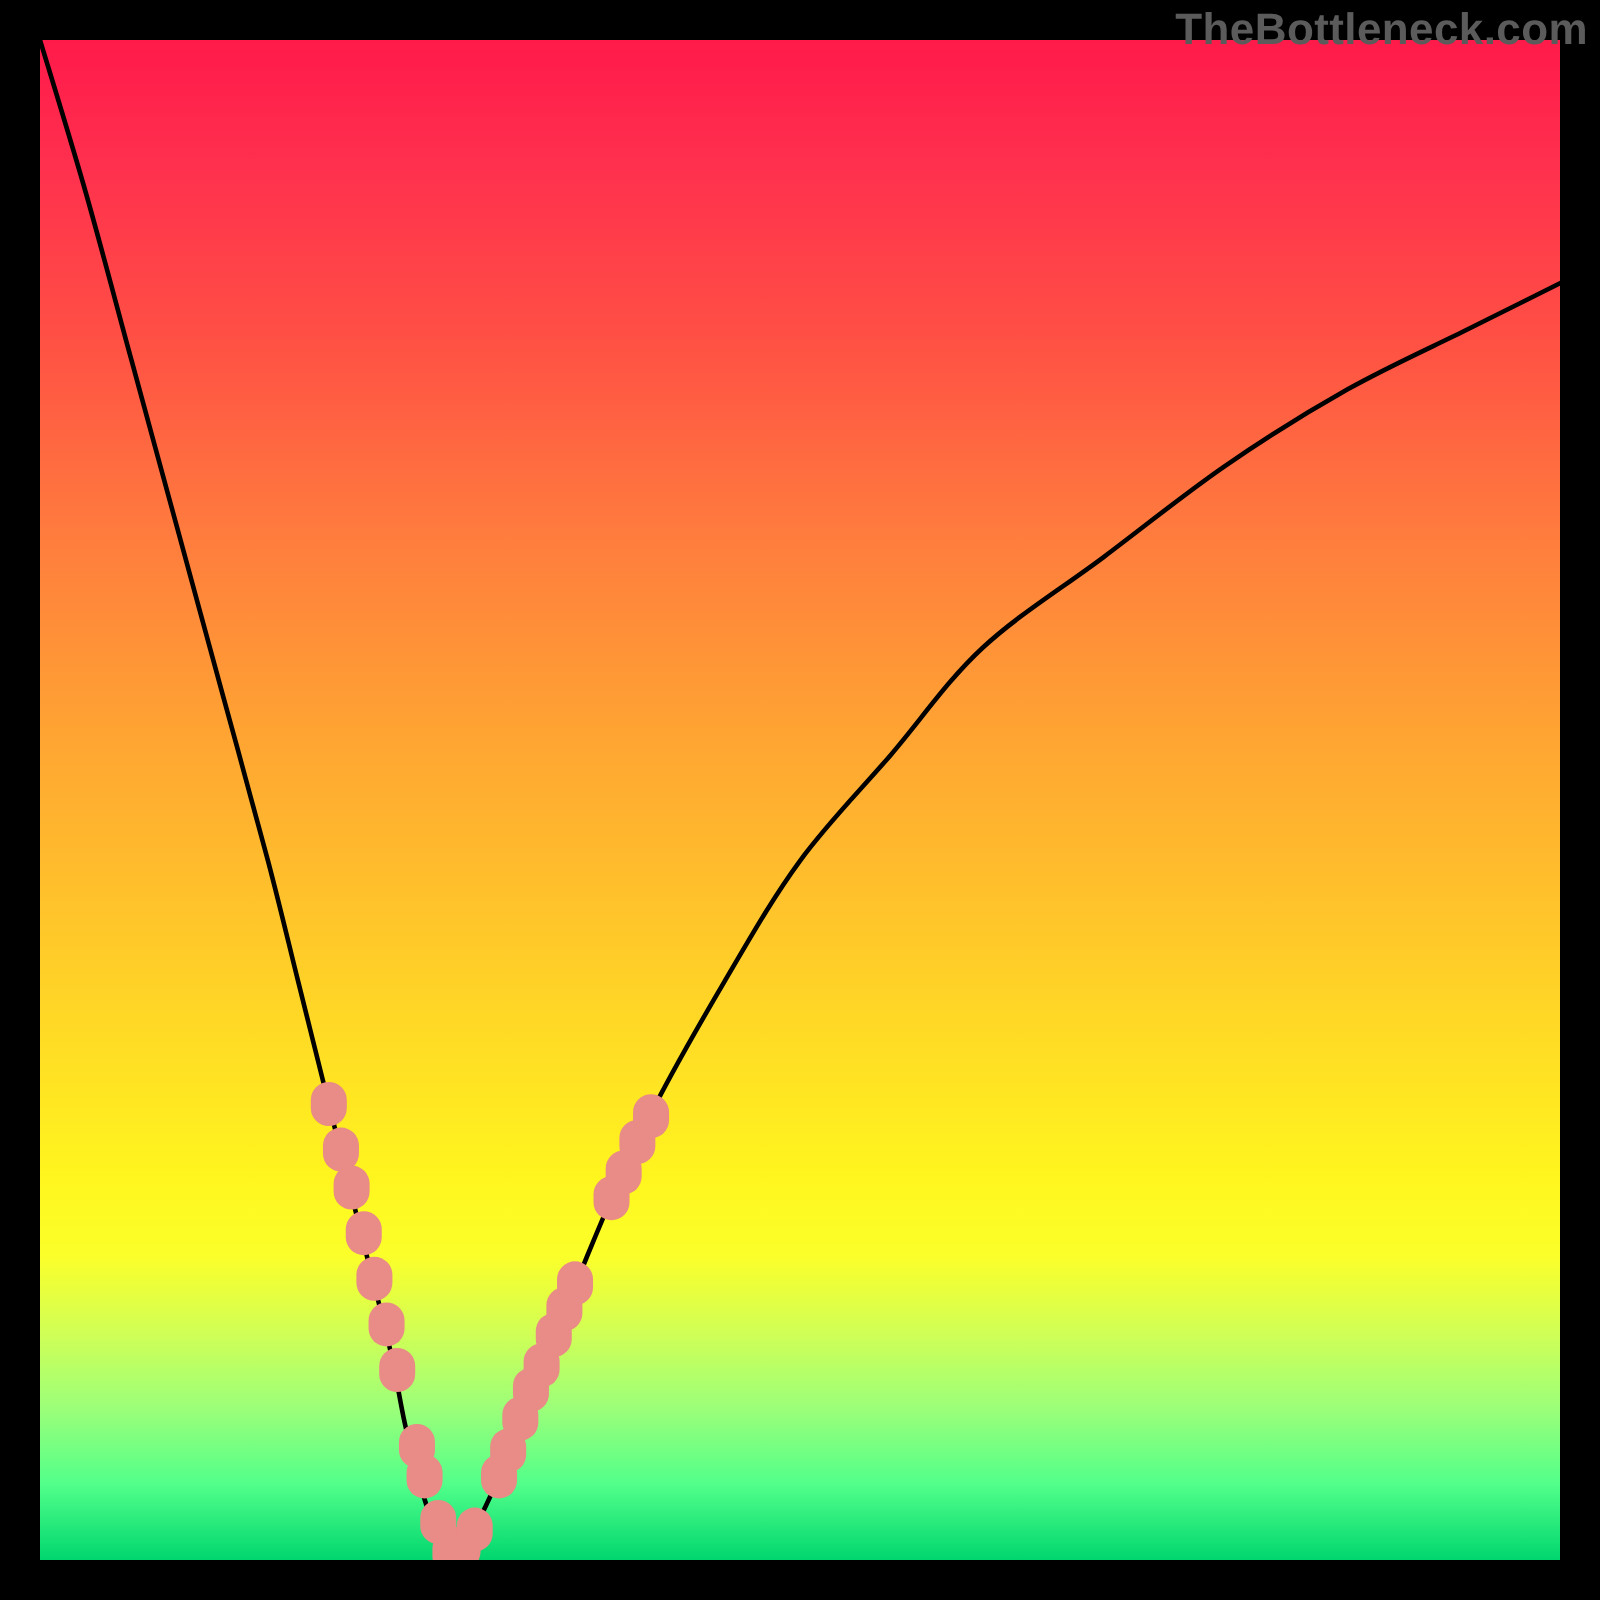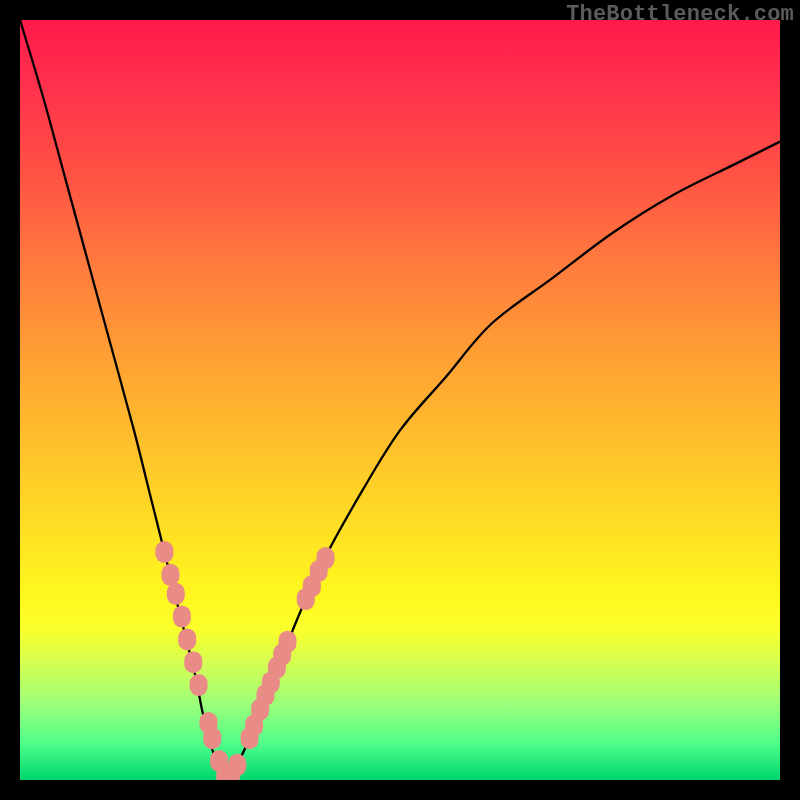--- a/index.html
+++ b/index.html
@@ -29,21 +29,21 @@
       #d1ff55 85%,
       #9cff79 90%,
       #52ff8a 95%,
       #00d66e 100%);
     overflow: hidden;
   }
   .watermark {
     position: absolute;
     top: 2px;
     right: 6px;
-    font-family: Liberation Mono, monospace;
+    font-family: Liberation Sans, sans-serif;
     font-size: 22px;
     font-weight: 600;
     color: #5b5b5b;
     letter-spacing: 0.2px;
     user-select: none;
   }
   svg.plot {
     position: absolute;
     left: 0;
     top: 0;

